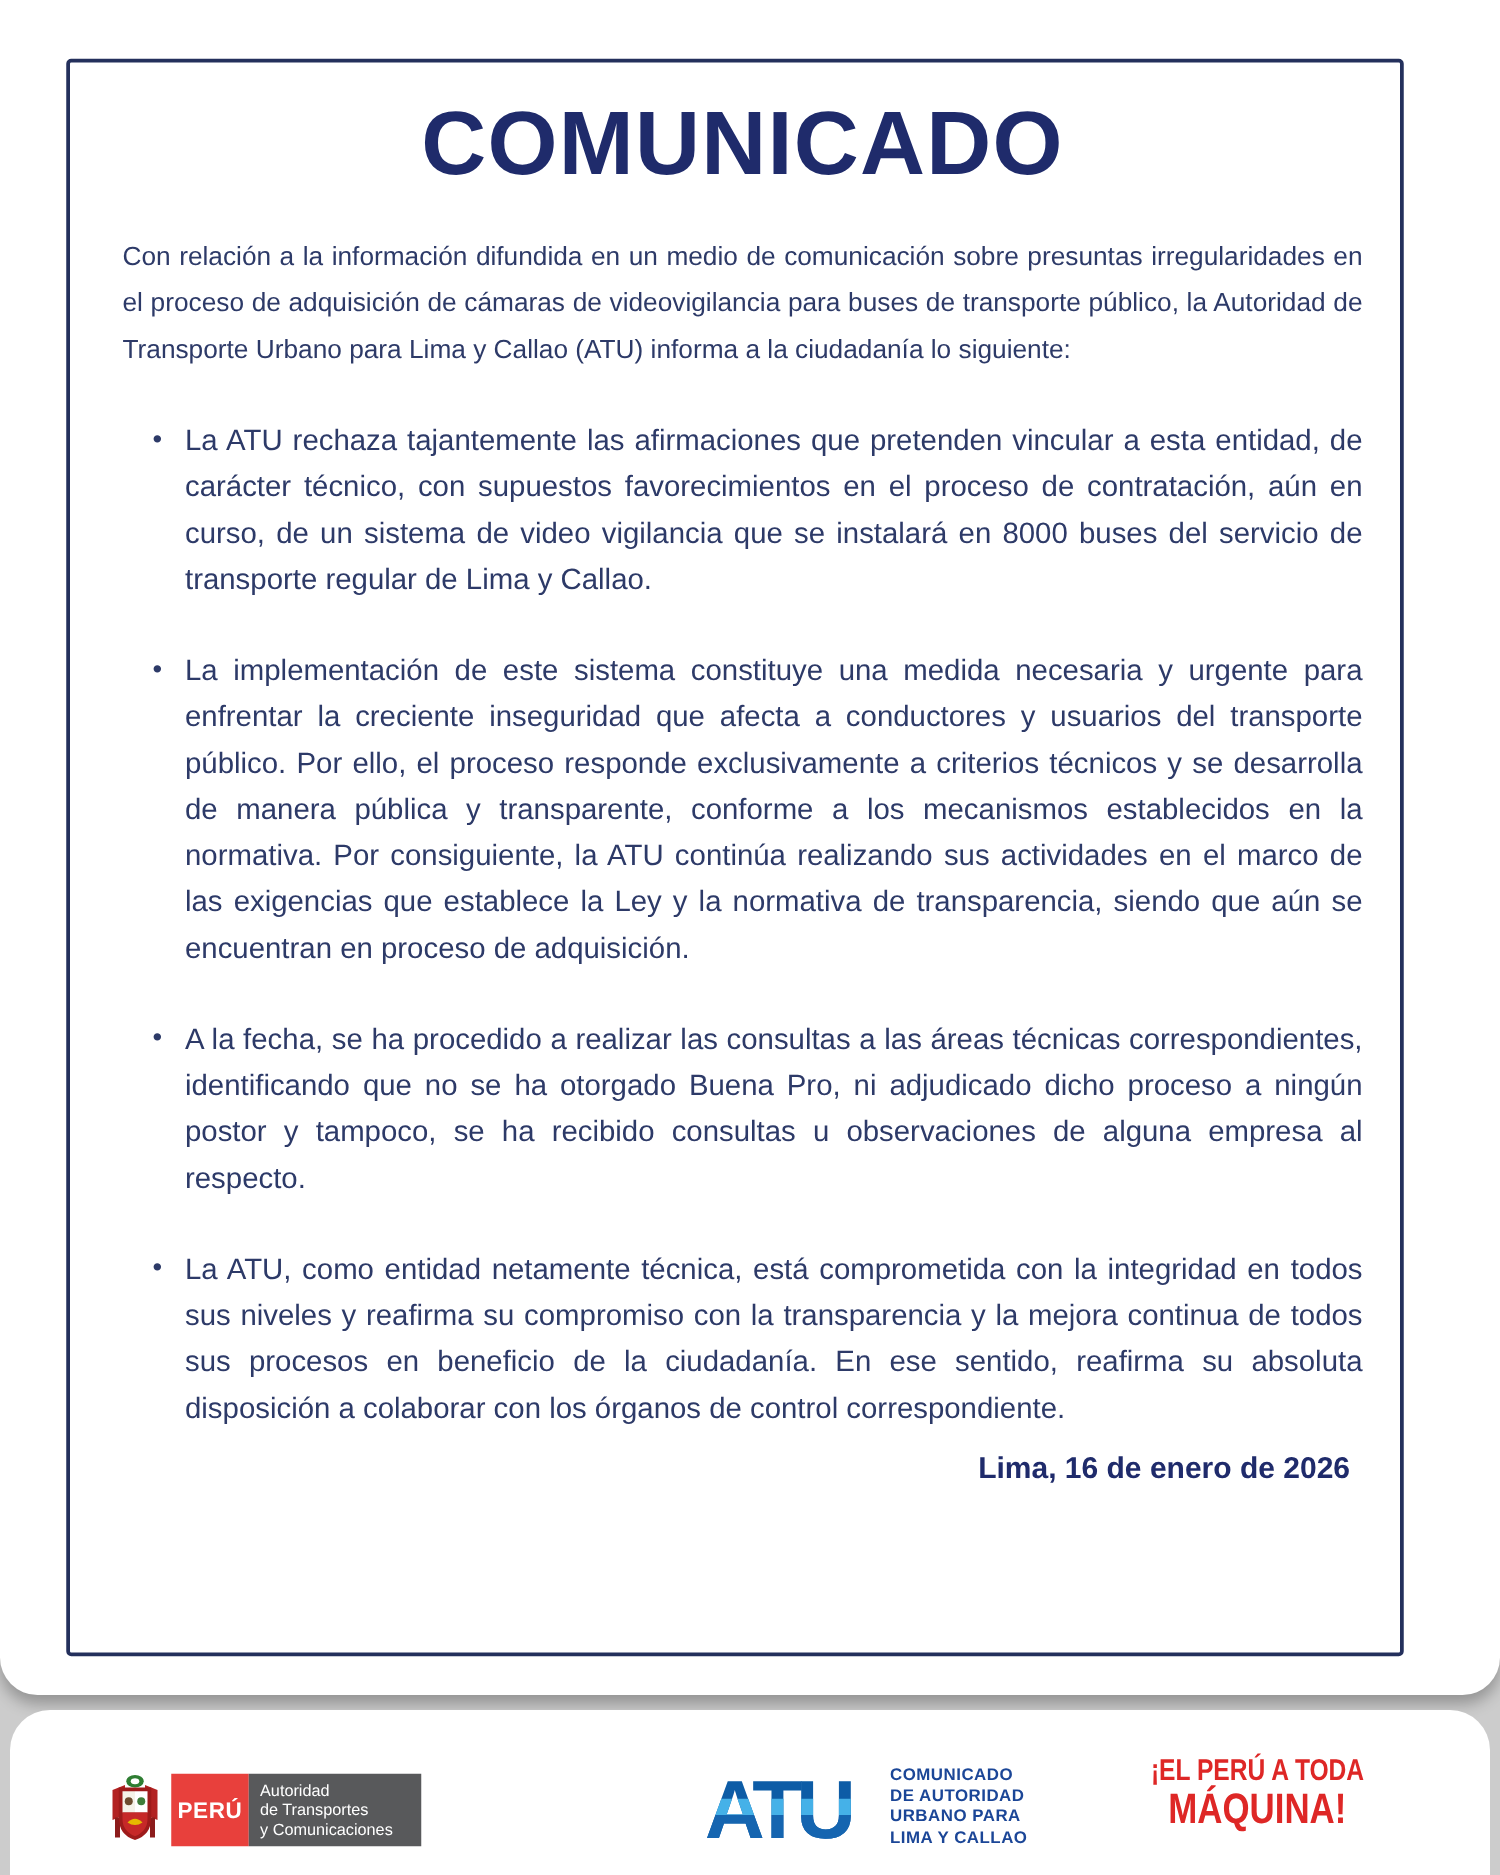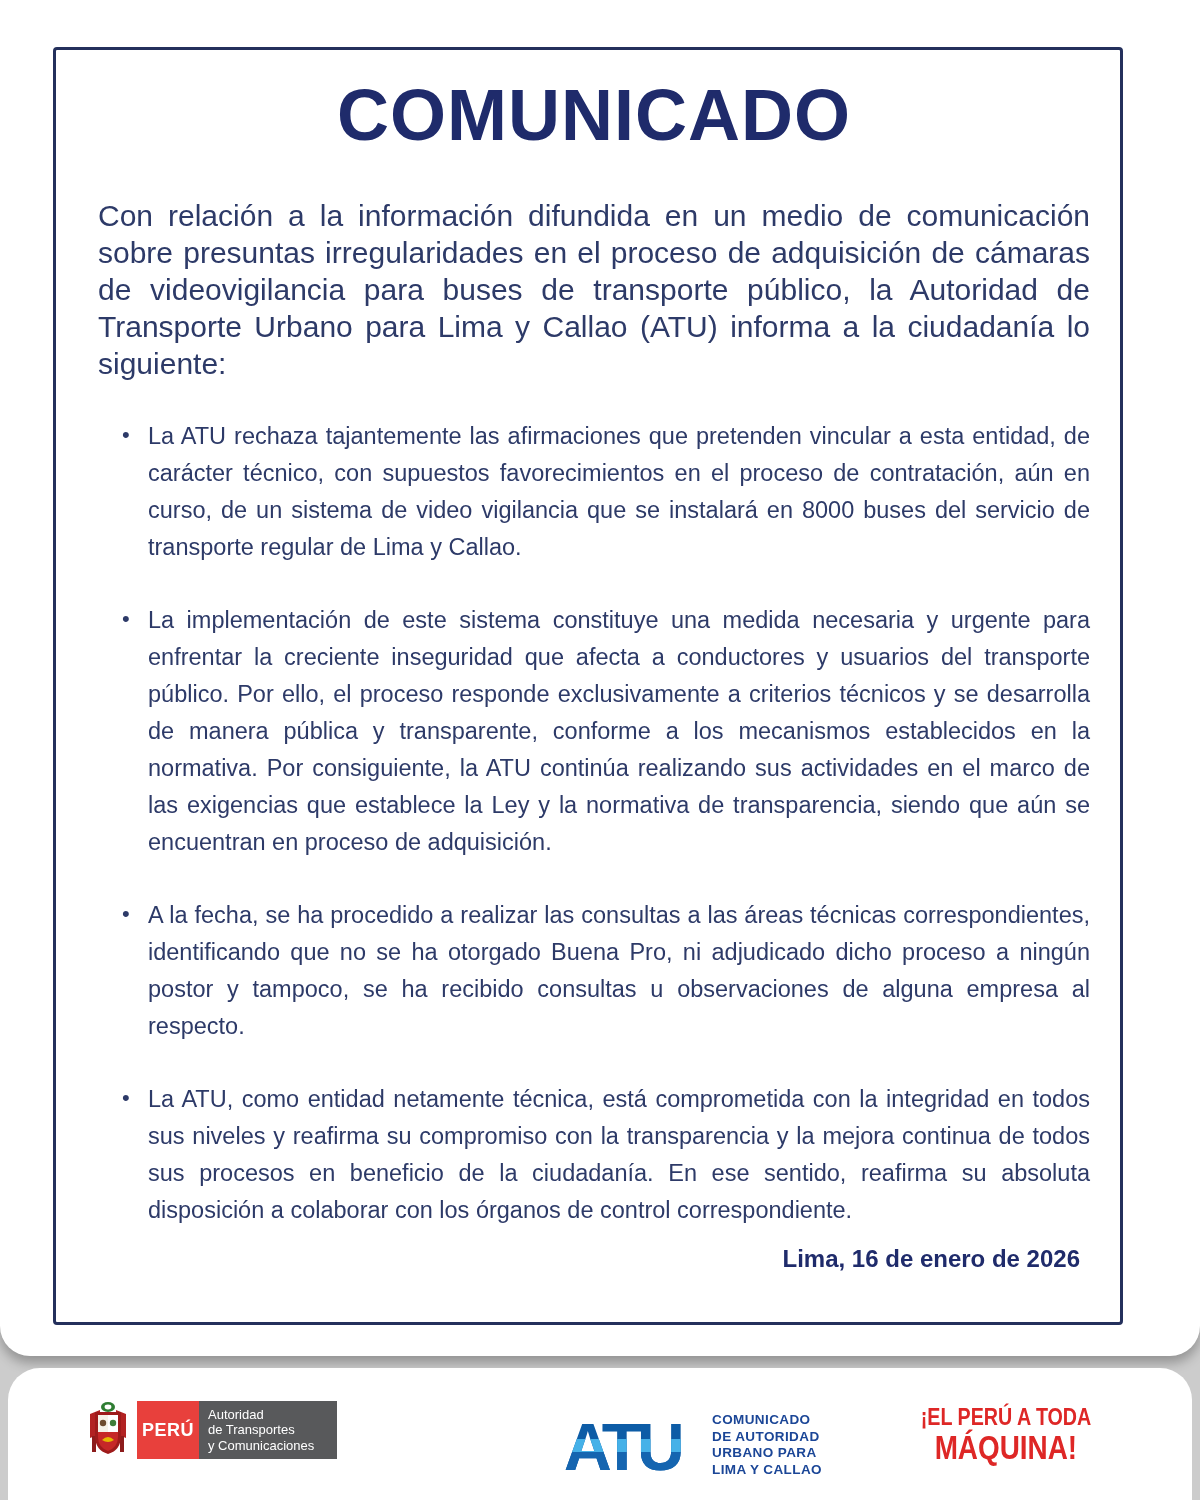--- a/index.html
+++ b/index.html
@@ -41,23 +41,23 @@
   }
   .doc-title{
     text-align:center;
     color:var(--navy-title);
     font-weight:bold;
     font-size:72px;
     letter-spacing:1px;
     line-height:1.1;
   }
   .intro{
-    margin-top:42px;
+    margin-top:32px;
     color:var(--navy-text);
-    font-size:30px;
+    font-size:21px;
     line-height:37px;
     text-align:justify;
   }
   .bullet{
     position:relative;
     margin-top:36px;
     padding-left:50px;
     color:var(--navy-text);
     font-size:23.5px;
     line-height:37px;
@@ -81,21 +81,21 @@
   .footer-card{
     position:absolute;
     left:8px;right:8px;top:1368px;bottom:0;
     background:#ffffff;
     border-top-left-radius:32px;
     border-top-right-radius:32px;
   }
   
   .mtc-logo{
     position:absolute;
-    left:78px;top:32px;
+    left:78px;top:50px;
     display:flex;
     align-items:center;
     height:60px;
   }
   .coat{width:44px;height:60px;margin-right:7px;}
   .peru-box{
     width:62px;height:58px;
     background:var(--mtc-red);
     color:#ffffff;
     display:flex;align-items:center;justify-content:center;

